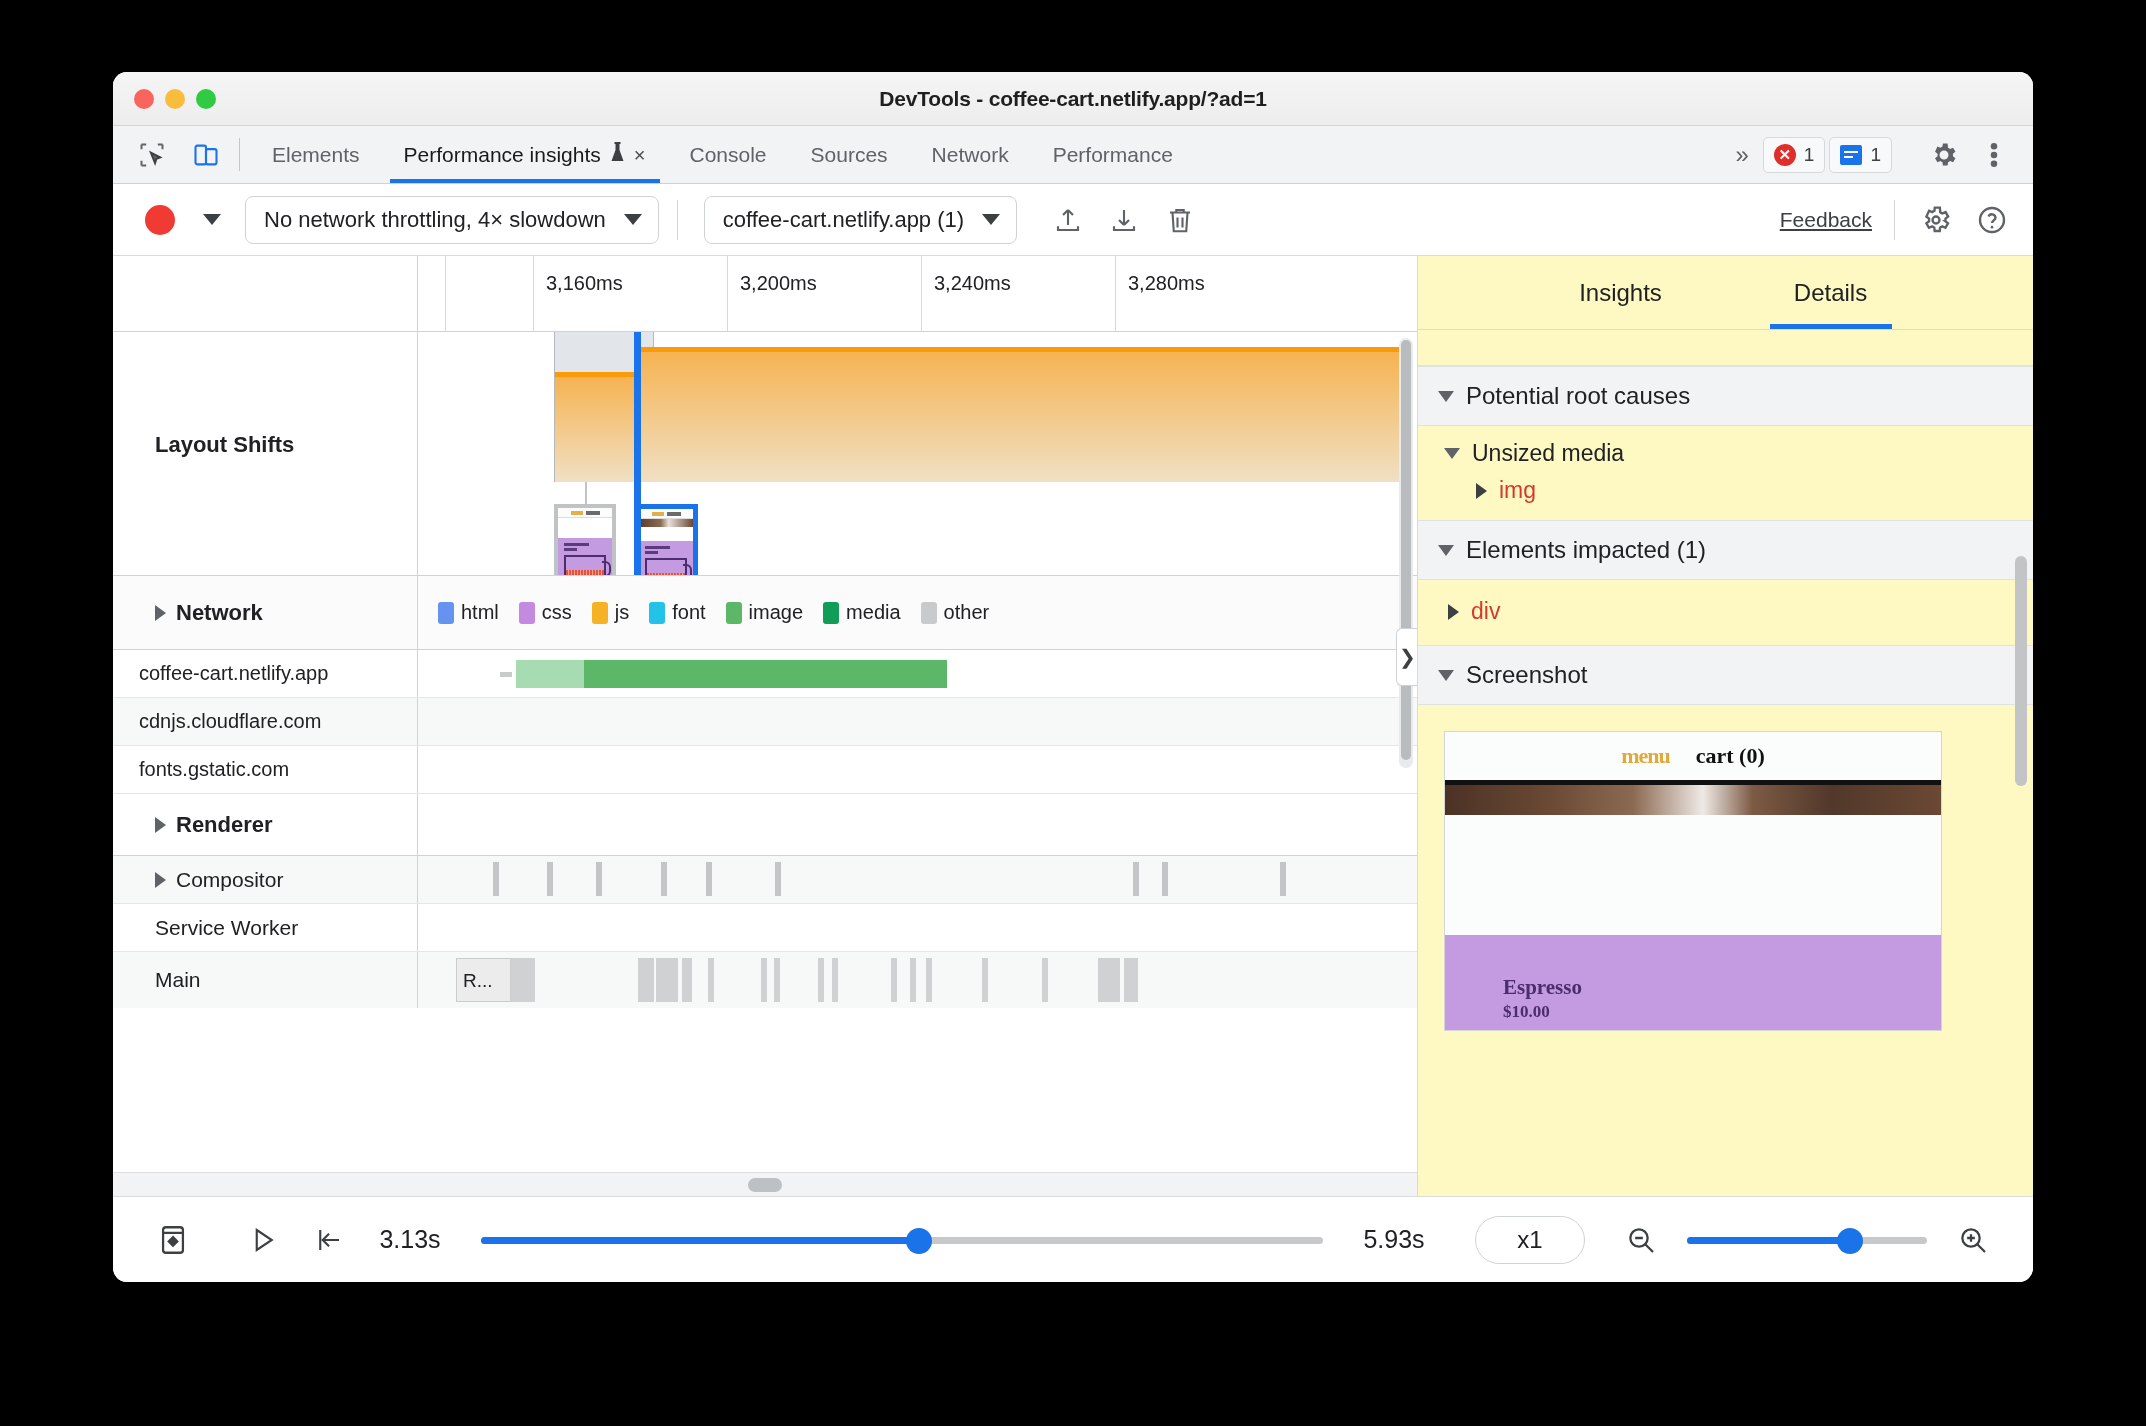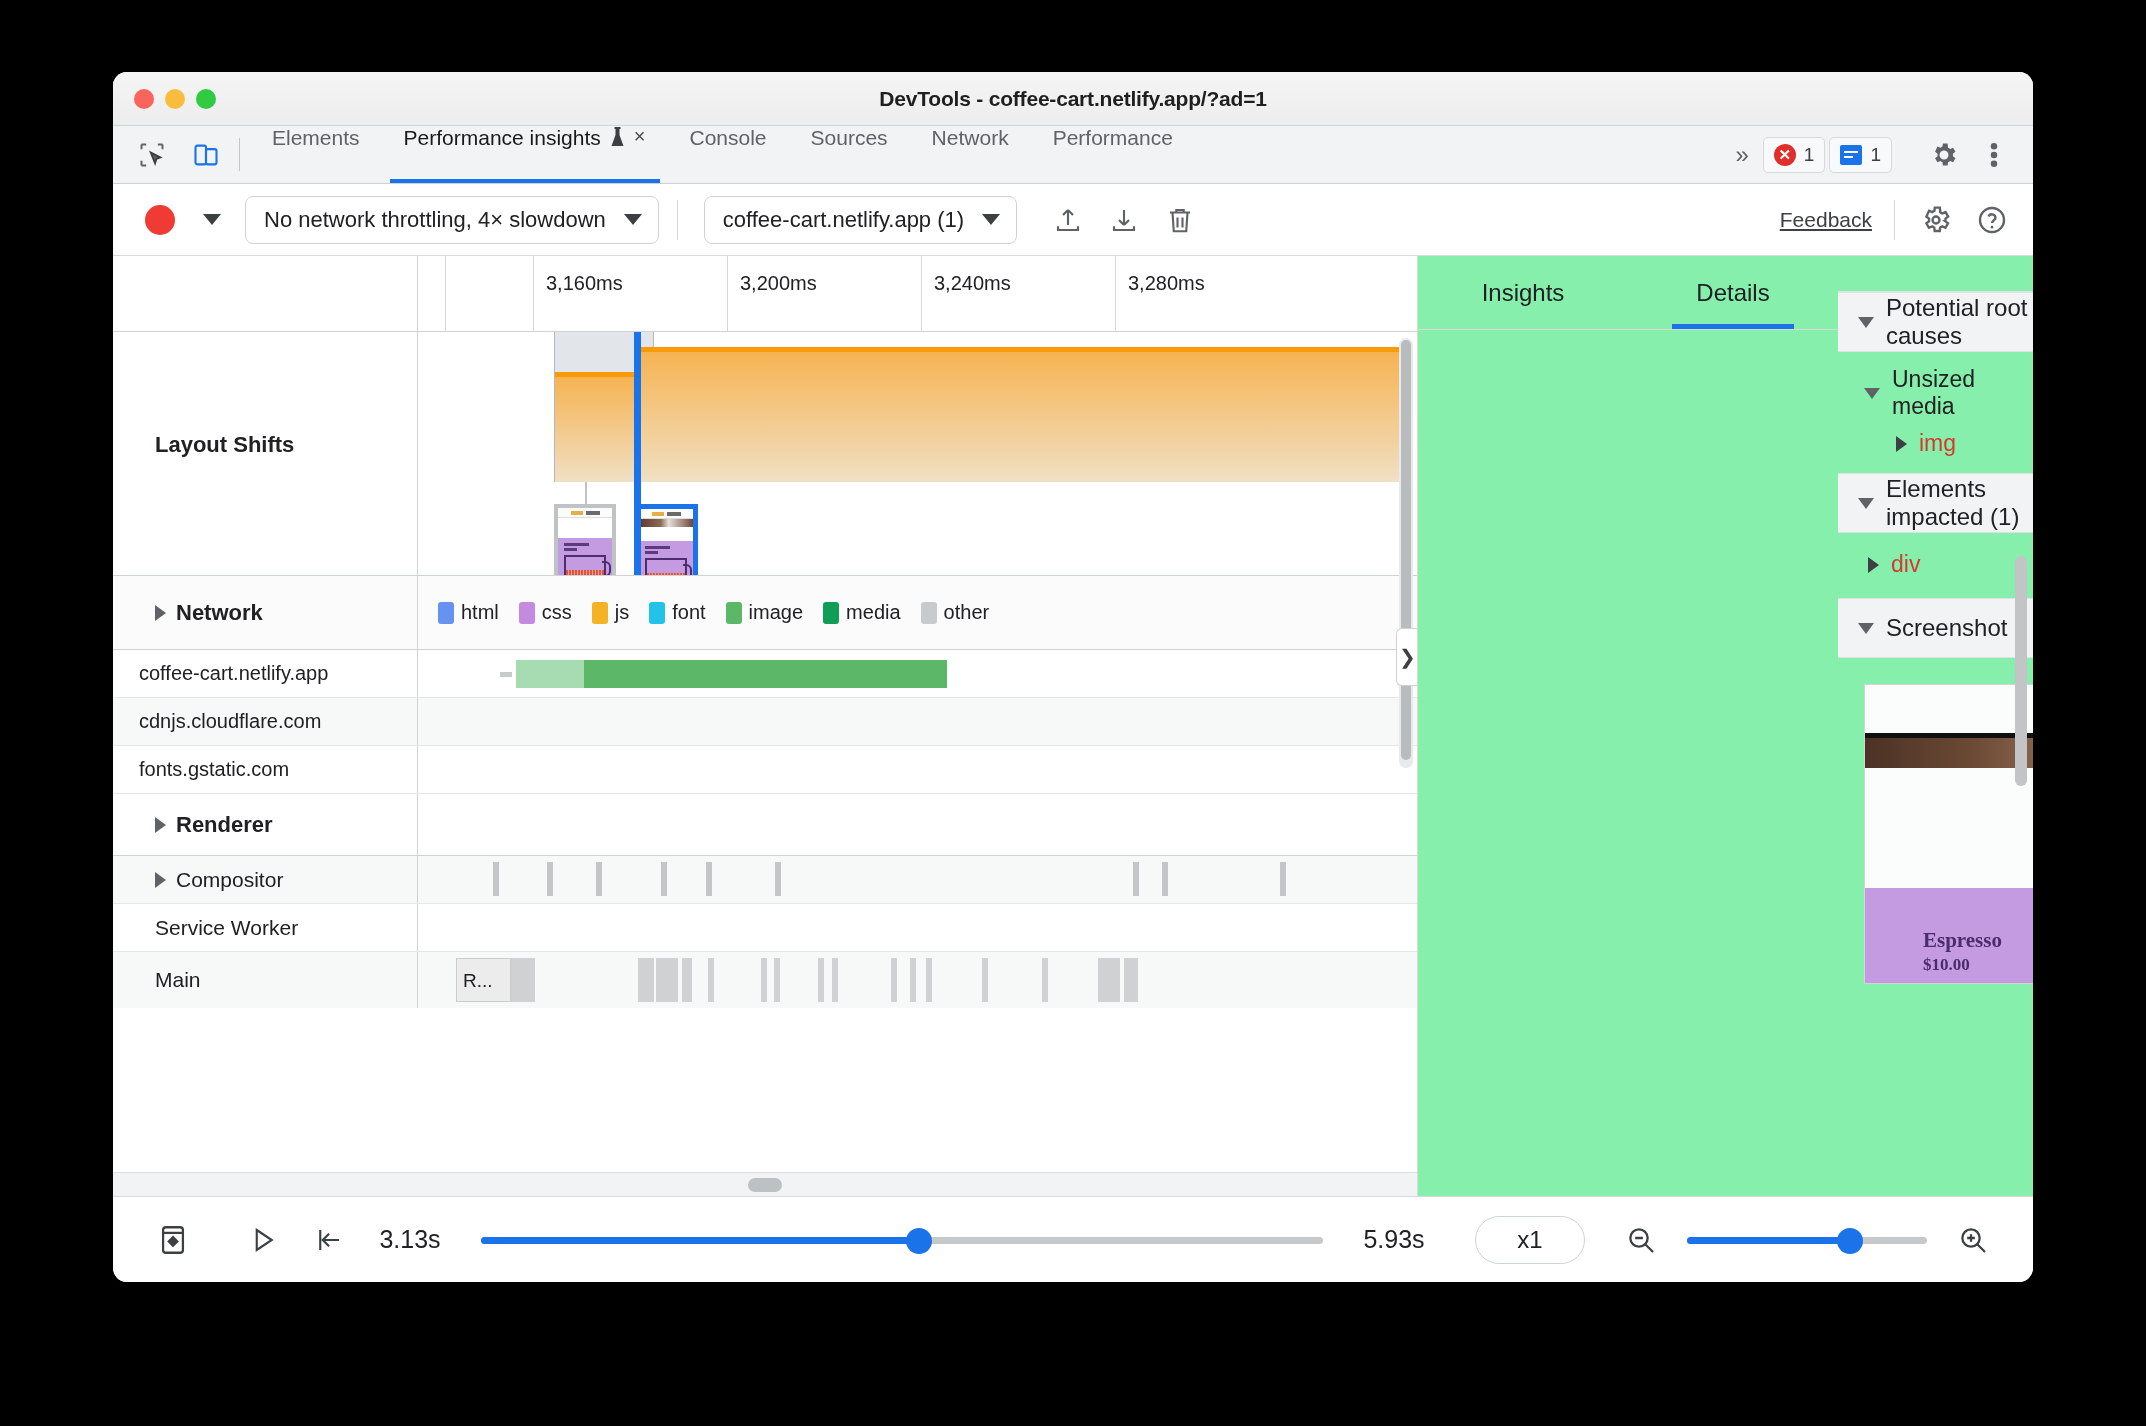--- a/index.html
+++ b/index.html
@@ -51,21 +51,21 @@
   }
   .tb-icons { display: flex; align-items: center; gap: 8px; padding-left: 16px; }
   .tb-icon {
     width: 46px; height: 44px;
     display: flex; align-items: center; justify-content: center;
     border-radius: 4px;
   }
   .vsep { width: 1px; background: #c4c7c9; margin: 12px 10px; }
   .tabs { display: flex; align-items: stretch; }
   .tab {
-    display: flex; gap: 8px;
+    display: flex; align-items: center; gap: 8px;
     padding: 0 22px;
     font-size: 21px; color: #5f6368;
     position: relative;
     white-space: nowrap;
   }
   .tab.active { color: #1a1a1a; }
   .tab.active::after {
     content: ""; position: absolute; left: 8px; right: 8px; bottom: 0;
     height: 4px; background: #1a73e8;
   }
@@ -241,21 +241,21 @@
   .divider-btn {
     position: absolute; right: -1px; top: 372px; z-index: 20;
     width: 22px; height: 58px;
     background: #fff; border: 1px solid #d0d3d5; border-right: none;
     border-radius: 6px 0 0 6px;
     display: flex; align-items: center; justify-content: center;
     font-size: 20px; color: #3c4043;
   }
 
   
-  .right { width: 615px; flex: 0 0 615px; display: flex; flex-direction: row; background: #86efac; position: relative; }
+  .right { width: 615px; flex: 0 0 615px; display: flex; flex-direction: column; background: #fef9c3; position: relative; }
   .rtabs { height: 74px; display: flex; align-items: stretch; justify-content: center; gap: 0; border-bottom: 1px solid #d8dadc; }
   .rtab {
     display: flex; align-items: center; justify-content: center;
     width: 210px; font-size: 24px; color: #202124; position: relative;
   }
   .rtab.active::after { content: ""; position: absolute; left: 44px; right: 44px; bottom: 0; height: 5px; background: #1a73e8; }
   .rbody { flex: 1 1 auto; overflow: hidden; position: relative; }
   .spacer-row { height: 36px; border-bottom: 1px solid #dfe1e3; }
   .sect {
     height: 60px; display: flex; align-items: center; gap: 12px;

